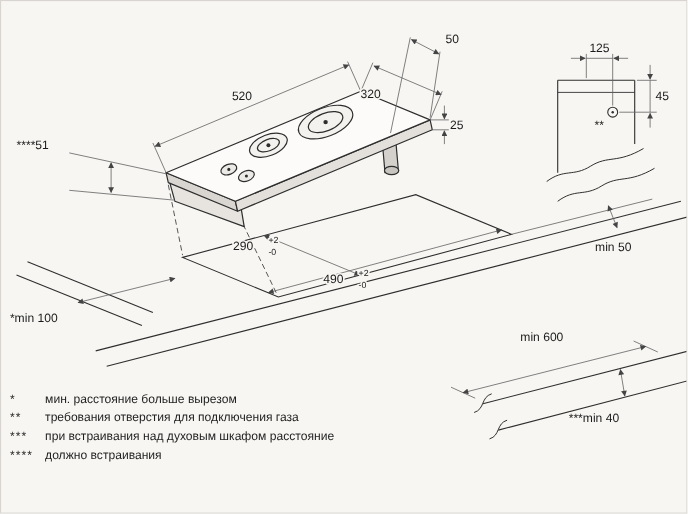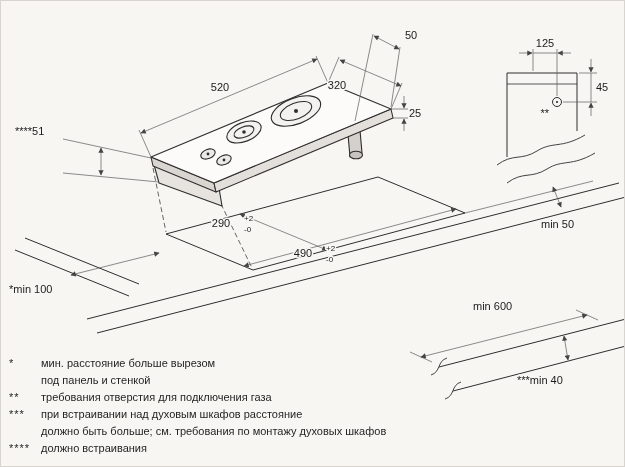--- a/index.html
+++ b/index.html
@@ -172,34 +172,26 @@
     <text class="dim-label" x="548" y="116" text-anchor="end">**</text>
   </g>
 </svg>
 
 <div class="footnotes">
   <div class="fn-row">
     <span class="fn-marker">*</span>
     <span>мин. расстояние больше вырезом</span>
   </div>
   <div class="fn-row">
-    <span class="fn-marker"></span>
-    <span>под панель и стенкой</span>
-  </div>
-  <div class="fn-row">
     <span class="fn-marker">**</span>
     <span>требования отверстия для подключения газа</span>
   </div>
   <div class="fn-row">
     <span class="fn-marker">***</span>
-    <span>при встраивании над духовым шкафов расстояние</span>
-  </div>
-  <div class="fn-row">
-    <span class="fn-marker"></span>
-    <span>должно быть больше; см. требования по монтажу духовых шкафов</span>
+    <span>при встраивания над духовым шкафом расстояние</span>
   </div>
   <div class="fn-row">
     <span class="fn-marker">****</span>
     <span>должно встраивания</span>
   </div>
 </div>
 
 </div>
 
 </body></html>

